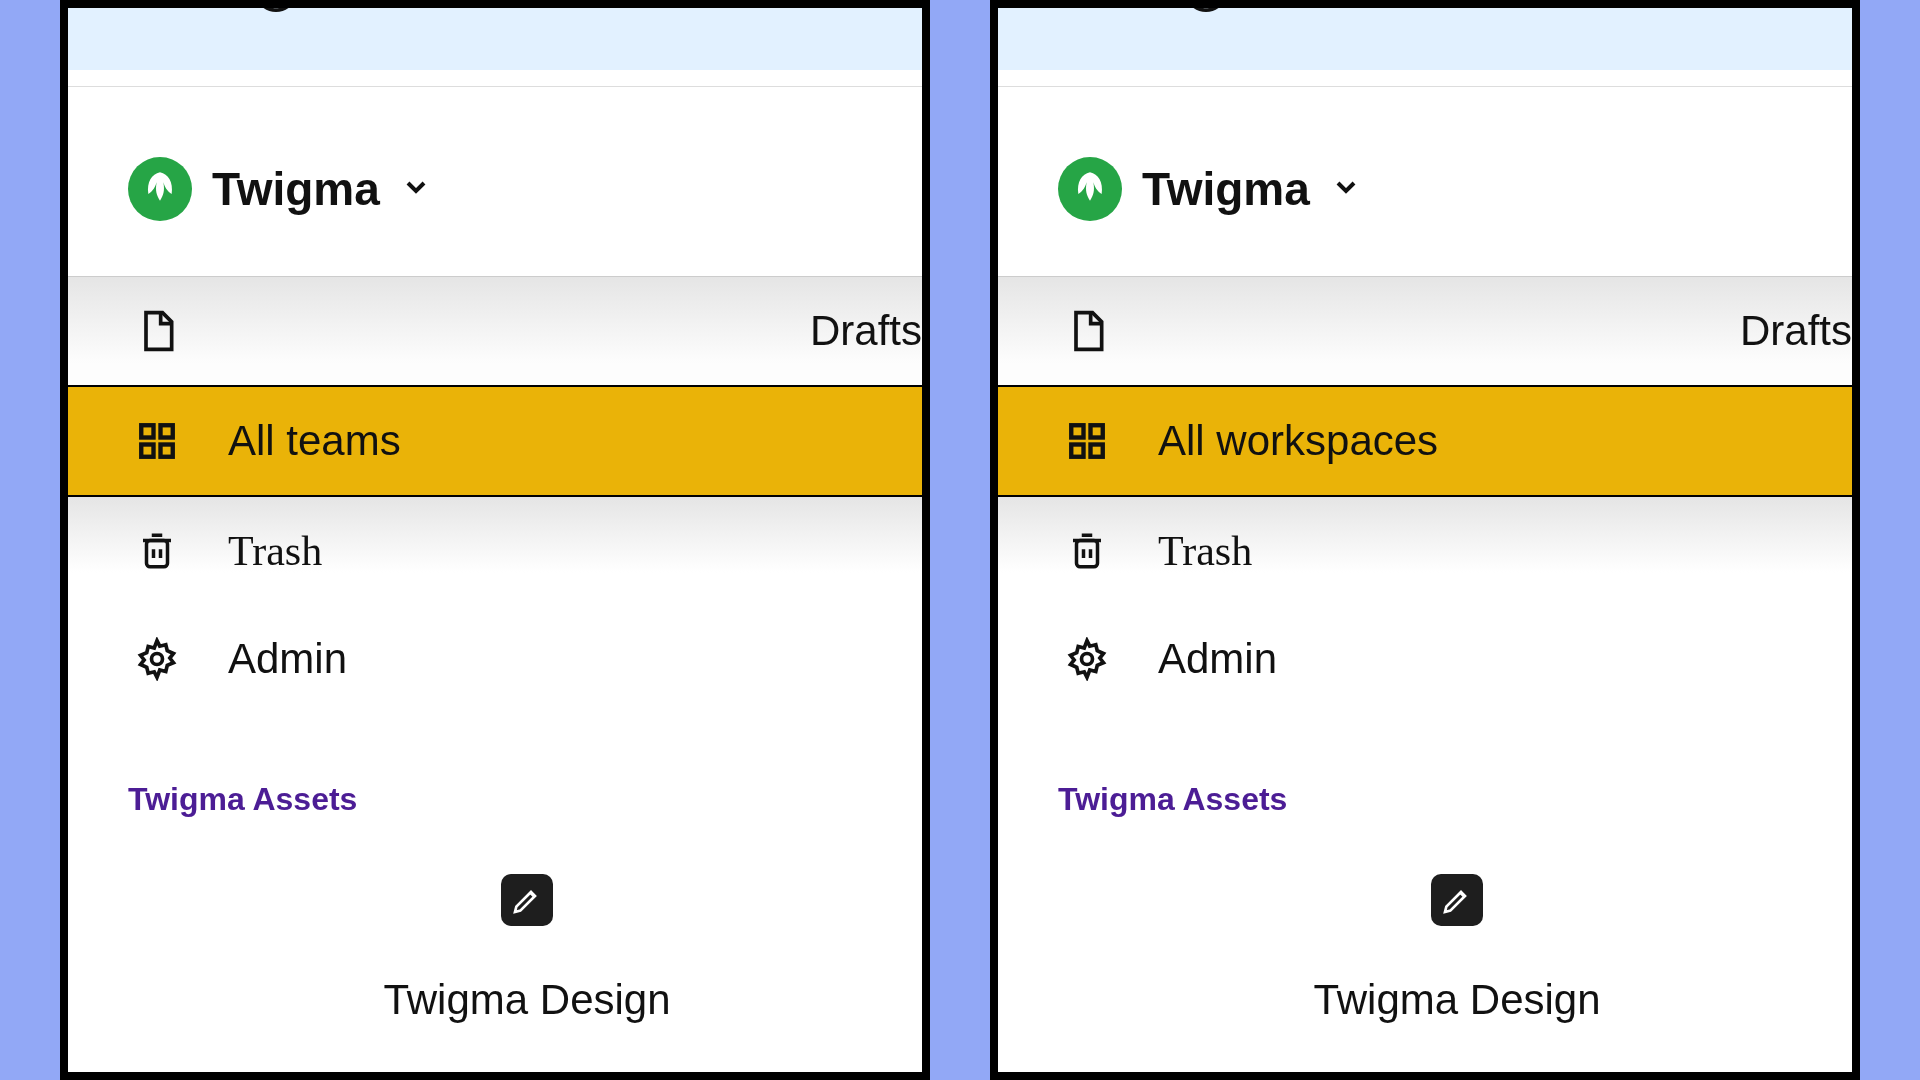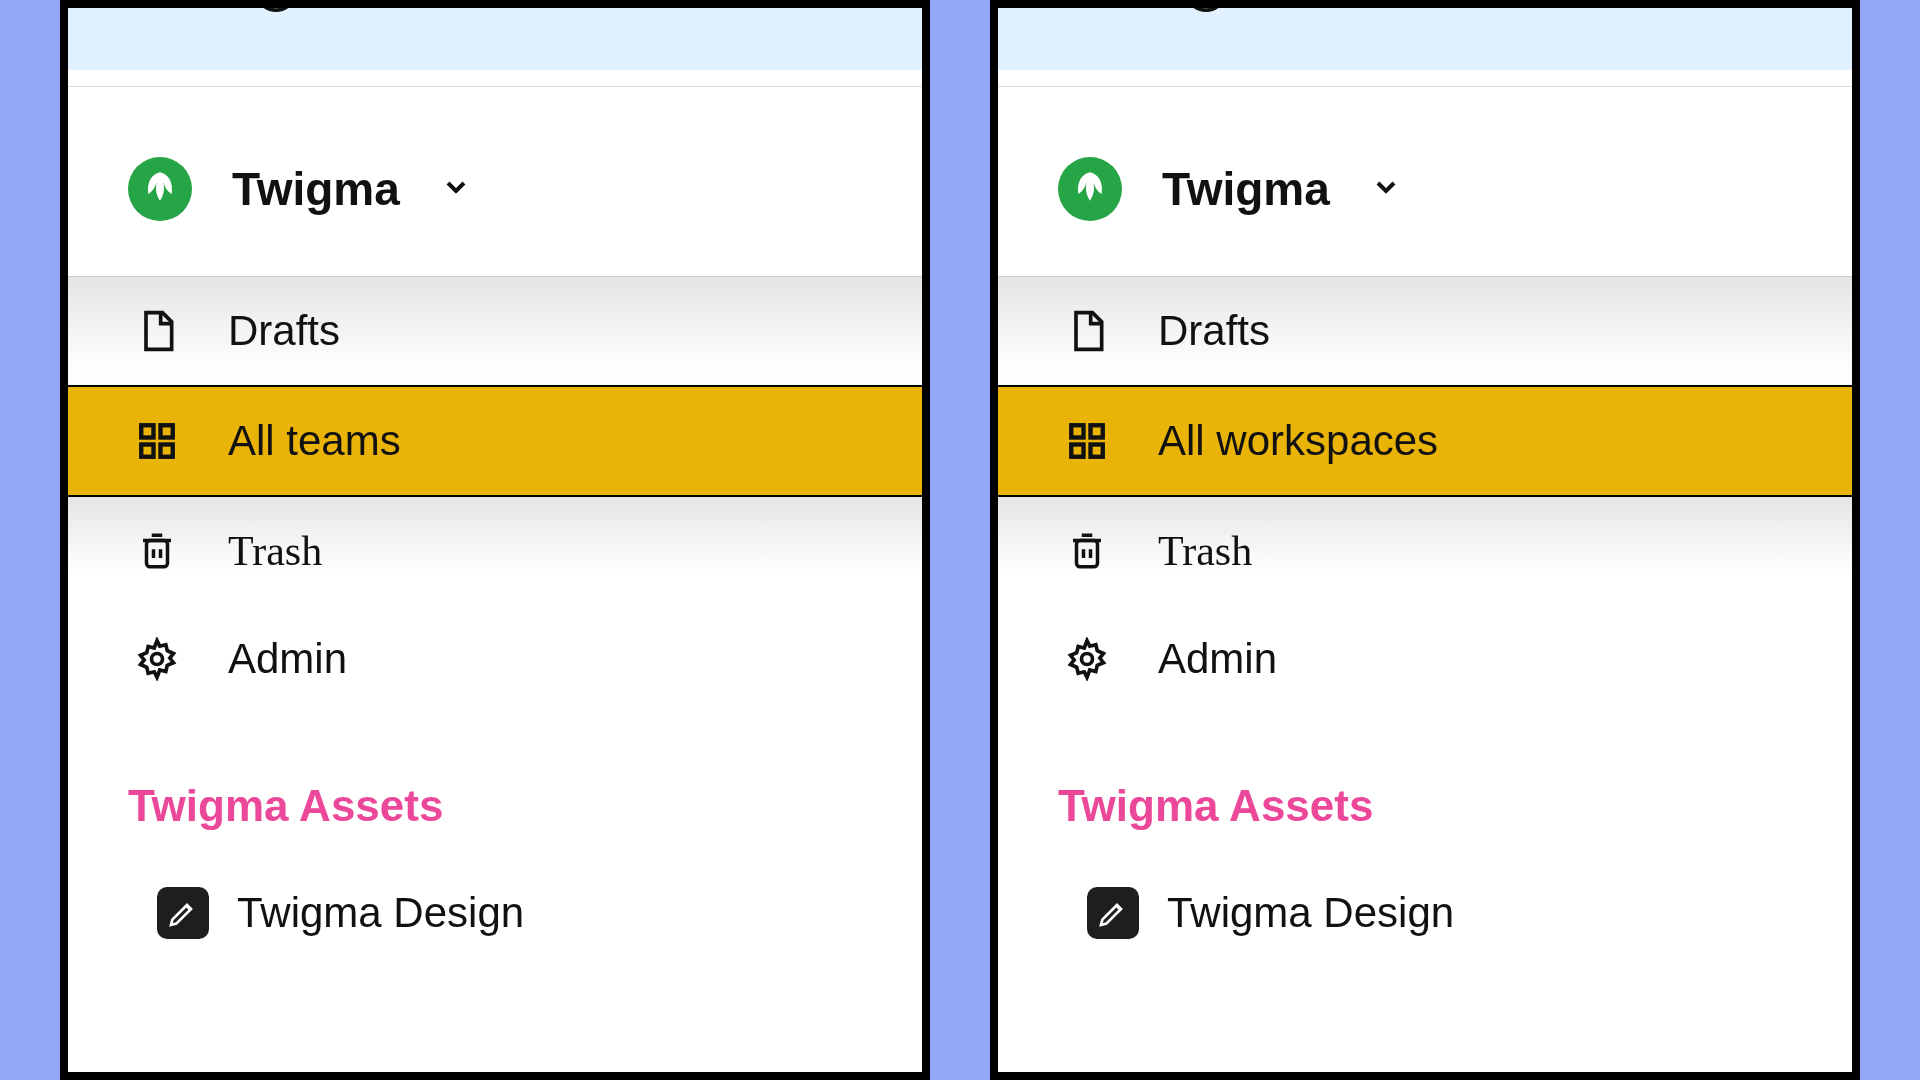--- a/index.html
+++ b/index.html
@@ -48,21 +48,21 @@
     color:#111;
   }
   .thin-divider {
     height: 1px;
     background: #ddd;
     margin: 16px 0 0 0;
   }
   .org-row {
     display:flex;
     align-items:center;
-    gap: 40px;
+    gap: 20px;
     padding: 70px 0 55px 60px;
   }
   .leaf-badge {
     width: 64px; height:64px;
     border-radius: 50%;
     background: #26A546;
     display:flex;align-items:center;justify-content:center;
     flex-shrink:0;
   }
   .org-name {
@@ -79,46 +79,48 @@
     gap: 48px;
     padding: 30px 0 30px 66px;
     font-size: 42px;
     color:#111;
     position: relative;
   }
   .nav-item.highlighted-top {
     background: linear-gradient(to bottom, #E5E5E5 0%, #FDFDFD 80%);
     border-top: 1px solid #ccc;
     border-bottom: 2px solid #000;
+    justify-content: space-between;
   }
   .nav-item.highlighted-mid {
     background: #eab308;
     border-bottom: 2px solid #000;
   }
   .nav-item.highlighted-trash {
     background: linear-gradient(to bottom, #E5E5E5 0%, #FFFFFF 70%);
     font-family: Liberation Serif, serif;
   }
   .nav-icon {
     width:46px;height:46px;flex-shrink:0;
     display:flex;align-items:center;justify-content:center;
   }
   .section-title {
-    font-size: 44px;
+    font-size: 32px;
     font-weight: 700;
-    color:#ec4899;
+    color:#4c1d95;
     padding: 68px 0 36px 60px;
   }
   .asset-item {
     display:flex;
     align-items:center;
-    gap:28px;
-    padding: 20px 0 20px 89px;
+    gap:50px;
+    padding: 20px 0 20px 64px;
     font-size: 42px;
     color:#111;
+    flex-direction:column;
   }
   .asset-icon {
     width:52px;height:52px;border-radius:10px;
     background:#1E1E1E;
     display:flex;align-items:center;justify-content:center;
     flex-shrink:0;
   }
 </style>
 </head>
 <body>

